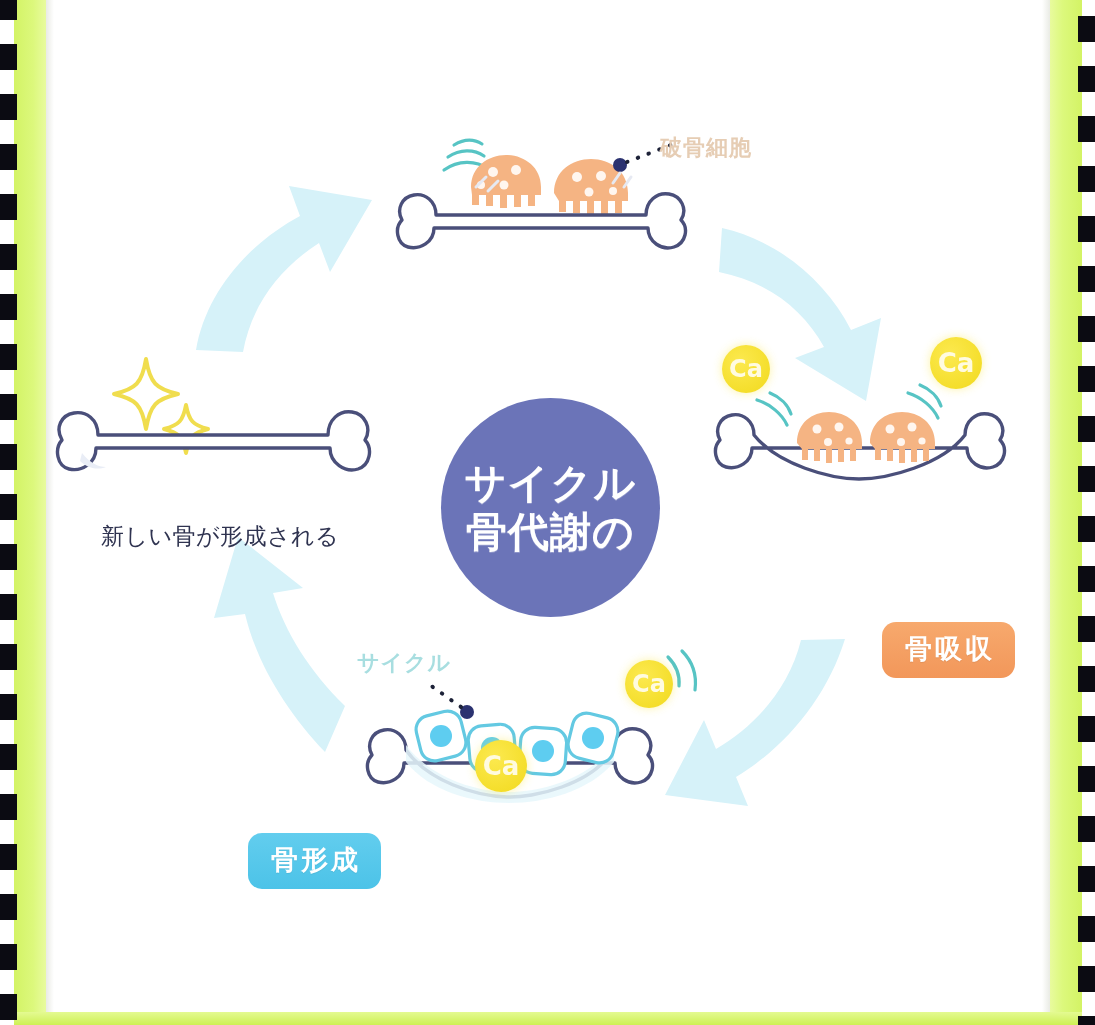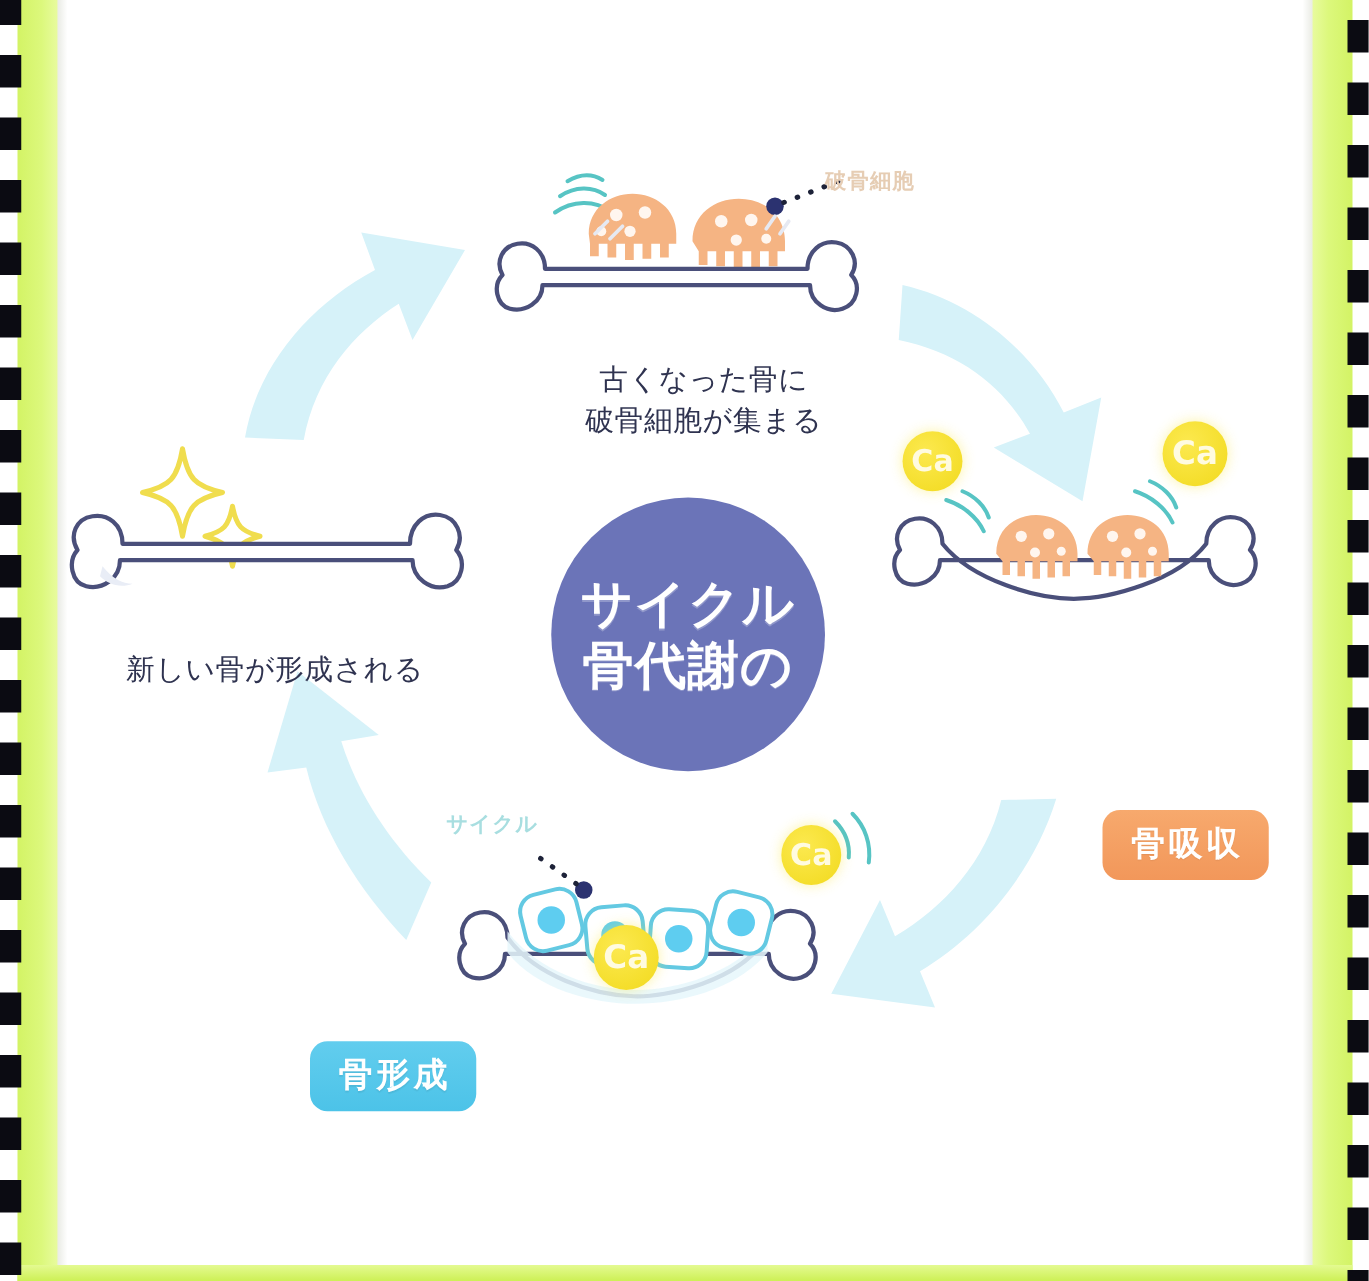--- a/index.html
+++ b/index.html
@@ -42,33 +42,33 @@
     letter-spacing:1px;text-align:center;
     text-shadow:0 1px 0 rgba(255,255,255,.25);
   }
 
   
   .caption{
     color:#2f3350;font-size:23px;line-height:1.42;text-align:center;
     white-space:pre-line;letter-spacing:.5px;
   }
   .tag-label{
-    font-size:17px;letter-spacing:1px;white-space:nowrap;
+    font-size:22px;letter-spacing:1px;white-space:nowrap;
   }
   .tag-osteoclast{color:#e6cdb4;font-weight:600;}
   .tag-osteoblast{color:#a8dee0;font-weight:600;}
 
   
   .badge{
     display:inline-flex;align-items:center;justify-content:center;
     color:#fff;font-weight:bold;font-size:27px;letter-spacing:3px;
     border-radius:14px;padding:9px 20px 11px 23px;
     text-shadow:0 1px 1px rgba(0,0,0,.07);
   }
-  .badge-orange{background:linear-gradient(180deg,#f7a96d,#f2975a);margin-top:26px;}
+  .badge-orange{background:linear-gradient(180deg,#f7a96d,#f2975a);}
   .badge-blue{background:linear-gradient(180deg,#62cdee,#4cc3e8);}
 
   
   .ca{
     border-radius:50%;
     background:radial-gradient(circle at 38% 34%,#fce94f,#f5df2e 65%,#f2d91f 100%);
     display:flex;align-items:center;justify-content:center;
     color:#fffbe0;font-weight:bold;font-style:normal;
     box-shadow:0 0 10px rgba(250,230,60,.45);
   }
@@ -199,22 +199,20 @@
                  C290,94 283,81 271,79 C259,77 248,86 248,100 Z" fill="#ffffff" stroke="#4a4f7a" stroke-width="3.4" stroke-linejoin="round"></path>
         <g stroke="#e6e9f2" stroke-width="3" stroke-linecap="round">
           <path d="M78,72 L88,62"></path>
             <path d="M90,76 L100,66"></path>
           <path d="M215,68 L222,58"></path>
             <path d="M226,72 L233,62"></path>
         </g>
       </g>
     </svg>
     <div class="tag-label tag-osteoclast" style="position:absolute;left:262px;top:18px;">破骨細胞</div>
-    <div class="caption" style="position:absolute;left:0;top:173px;width:330px;">古くなった骨に
-破骨細胞が集まる</div>
   </div>
 
   <div class="lay" style="left:712px;top:335px;width:330px;height:290px;">
     <svg class="vec" width="330" height="230">
       <g stroke="#57c4c4" stroke-width="3.2" fill="none" stroke-linecap="round">
         <path d="M58,58 C68,62 76,70 79,79"></path>
         <path d="M45,65 C58,69 70,79 75,90"></path>
         <path d="M208,50 C218,54 226,62 229,71"></path>
         <path d="M196,58 C209,62 221,72 226,83"></path>
       </g>

